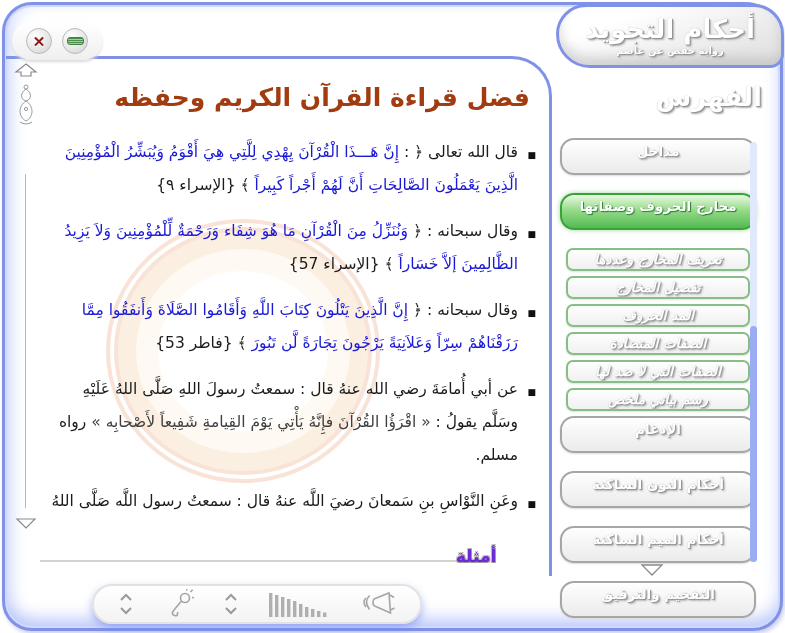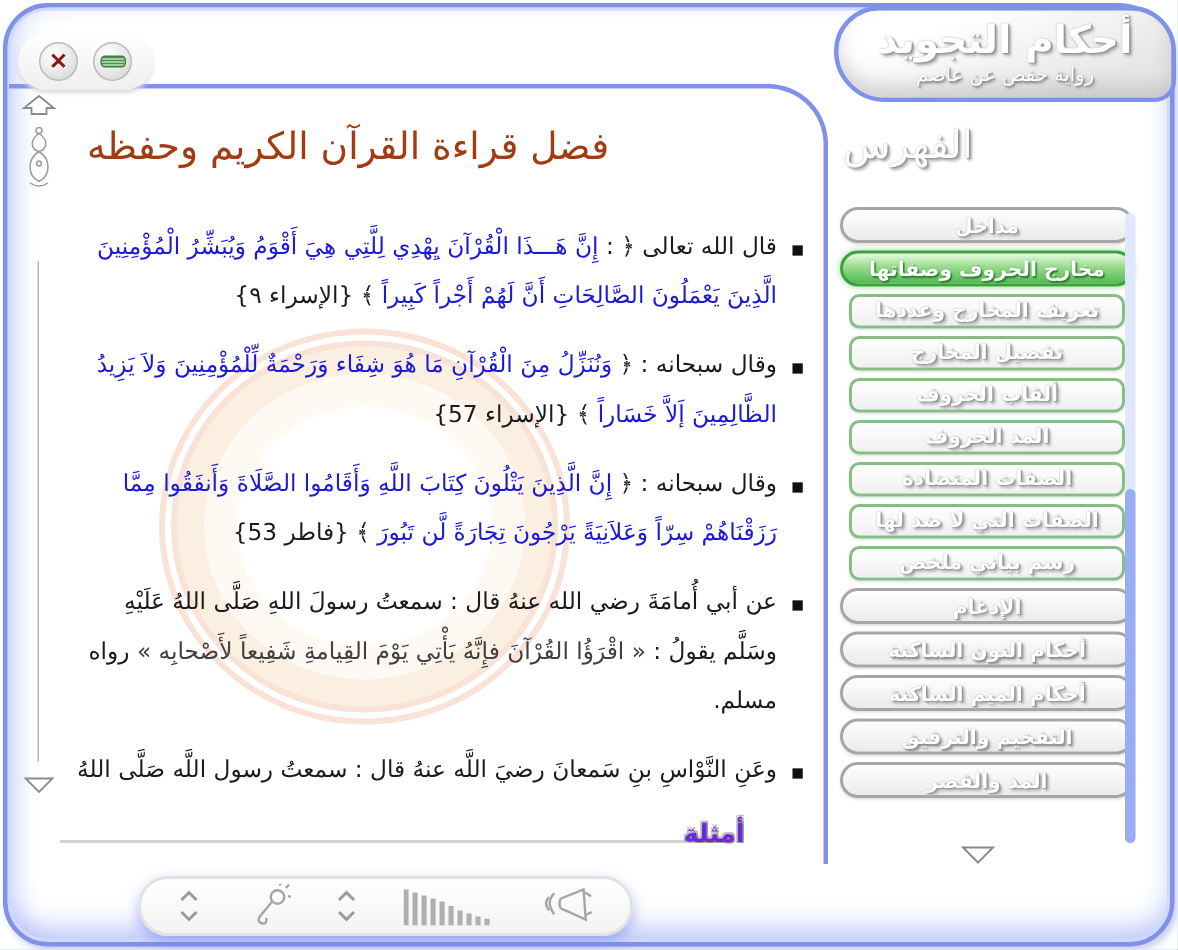--- a/index.html
+++ b/index.html
@@ -24,21 +24,21 @@
              background:repeating-linear-gradient(0deg,#9CCF9C 0 1px,#4E8E4E 1px 2px);}
   
   .content-panel{position:absolute;left:6px;top:56px;width:543px;height:517px;
                  border-top:3px solid #8091E8;border-right:3px solid #8091E8;
                  border-top-right-radius:40px;z-index:2;}
   .watermark{position:absolute;left:100px;top:160px;width:250px;height:240px;border-radius:50%;
              border:12px double rgba(238,178,148,.38);
              box-shadow:inset 0 0 0 18px rgba(246,214,188,.28),inset 0 0 0 40px rgba(250,230,205,.25);
              z-index:0;}
   .text-area{position:absolute;left:42px;top:4px;width:492px;height:500px;overflow:hidden;z-index:1;}
-  .page-title{margin:20px 10px 36px;text-align:left;font-size:25px;font-weight:normal;
+  .page-title{margin:20px 10px 24px;text-align:right;font-size:25px;font-weight:bold;
               color:#A23C10;direction:rtl;}
   .para{position:relative;direction:rtl;text-align:right;margin:0 4px 13px 0;padding-right:18px;
         font-size:15.5px;line-height:33px;color:#1b1b1b;}
   .bullet{position:absolute;right:0;top:3px;font-size:9px;color:#111;}
   .t-quran{color:#1A1AD6;}
   .t-hadith{color:#404040;}
   .divider{position:absolute;left:34px;top:501px;width:424px;border-top:2px solid #d2d2d2;z-index:1;}
   .examples-label{position:absolute;left:420px;top:487px;width:100px;text-align:center;z-index:2;
                   font-size:17px;font-weight:bold;color:#6d28d9;direction:rtl;
                   text-shadow:1px 1px 0 #9a9a9a,-1px -1px 0 #c4c4c4,1px -1px 0 #b0b0b0,-1px 1px 0 #b0b0b0;}
@@ -56,32 +56,32 @@
   .media-bar .ctl{cursor:pointer;display:flex;align-items:center;}
   
   .sidebar{position:absolute;left:552px;top:0;width:233px;height:633px;z-index:4;}
   .logo-bubble{position:absolute;left:4px;top:4px;width:222px;height:58px;
                border:3px solid #8091E8;border-radius:30px 30px 14px 34px;
                background:linear-gradient(160deg,#ffffff 25%,#e6e6e6 80%);
                box-shadow:inset 0 -8px 12px rgba(150,150,150,.35);
                display:flex;flex-direction:column;align-items:center;justify-content:center;}
   .emboss{color:#fff;text-shadow:1px 1px 1px #8f8f8f,0 0 1px #aaa,2px 2px 2px #b5b5b5;text-align:right;}
   .logo-title{font-size:26px;font-weight:bold;direction:rtl;line-height:1.05;}
-  .logo-subtitle{font-size:13px;font-weight:normal;direction:rtl;margin-top:1px;}
-  .index-header{position:absolute;left:0;top:82px;width:210px;text-align:left;
-                font-size:26px;font-weight:normal;direction:rtl;padding-left:10px;}
+  .logo-subtitle{font-size:10px;font-weight:bold;direction:rtl;margin-top:1px;}
+  .index-header{position:absolute;left:0;top:82px;width:210px;text-align:right;
+                font-size:26px;font-weight:bold;direction:rtl;}
   .menu{position:absolute;left:8px;top:138px;width:196px;display:flex;flex-direction:column;}
   .menu-item{box-sizing:border-box;text-align:center;direction:rtl;font-weight:bold;cursor:pointer;
              font-size:13.5px;}
-  .menu-item.main{height:24px;line-height:22px;margin-bottom:5px;border-radius:14px;
+  .menu-item.main{height:37px;line-height:22px;margin-bottom:18px;border-radius:14px;
                   border:2px solid #a6a6a6;background:linear-gradient(180deg,#fefefe,#ebebeb);
                   box-shadow:inset 0 1px 1px #fff,0 1px 2px #dcdcdc;}
   .menu-item.sub{height:23px;line-height:19px;margin:0 6px 5px 6px;border-radius:7px;
                  border:2px solid #86BE86;background:linear-gradient(180deg,#fefefe,#f0f0f0);
-                 box-shadow:0 1px 2px #e0e0e0;}
+                 box-shadow:0 1px 2px #e0e0e0;font-style:italic;}
   .menu-item.active{border:2px solid #39A339;border-radius:14px;
                     background:linear-gradient(180deg,#EAFAE2 0%,#97DB8A 45%,#52BA52 100%);
                     box-shadow:0 0 5px #9ED79E;}
   .menu-item.active span{text-shadow:1px 1px 1px #2E7D32,0 0 1px #57A857;}
   .side-scroll-track{position:absolute;left:198px;top:142px;width:7px;height:420px;
                      background:#E2E8FC;border-radius:4px;}
   .side-scroll-thumb{position:absolute;left:198px;top:326px;width:7px;height:236px;
                      background:#9AACF4;border-radius:4px;cursor:pointer;}
   .sidebar-down{position:absolute;left:88px;top:562px;cursor:pointer;}
 </style>
@@ -217,21 +217,20 @@
       <div class="logo-subtitle emboss">رواية حفص عن عاصم</div>
     </div>
 
     <div class="index-header emboss">الفهرس</div>
 
     <div class="menu">
       <div class="menu-item main"><span class="emboss">مداخل</span></div>
       <div class="menu-item main active"><span class="emboss">مخارج الحروف وصفاتها</span></div>
       <div class="menu-item sub"><span class="emboss">تعريف المخارج وعددها</span></div>
       <div class="menu-item sub"><span class="emboss">تفصيل المخارج</span></div>
-      <div class="menu-item sub"><span class="emboss">ألقاب الحروف</span></div>
       <div class="menu-item sub"><span class="emboss">المد الحروف</span></div>
       <div class="menu-item sub"><span class="emboss">الصفات المتضادة</span></div>
       <div class="menu-item sub"><span class="emboss">الصفات التي لا ضد لها</span></div>
       <div class="menu-item sub"><span class="emboss">رسم بياني ملخص</span></div>
       <div class="menu-item main"><span class="emboss">الإدغام</span></div>
       <div class="menu-item main"><span class="emboss">أحكام النون الساكنة</span></div>
       <div class="menu-item main"><span class="emboss">أحكام الميم الساكنة</span></div>
       <div class="menu-item main"><span class="emboss">التفخيم والترقيق</span></div>
       <div class="menu-item main"><span class="emboss">المد والقصر</span></div>
     </div>

